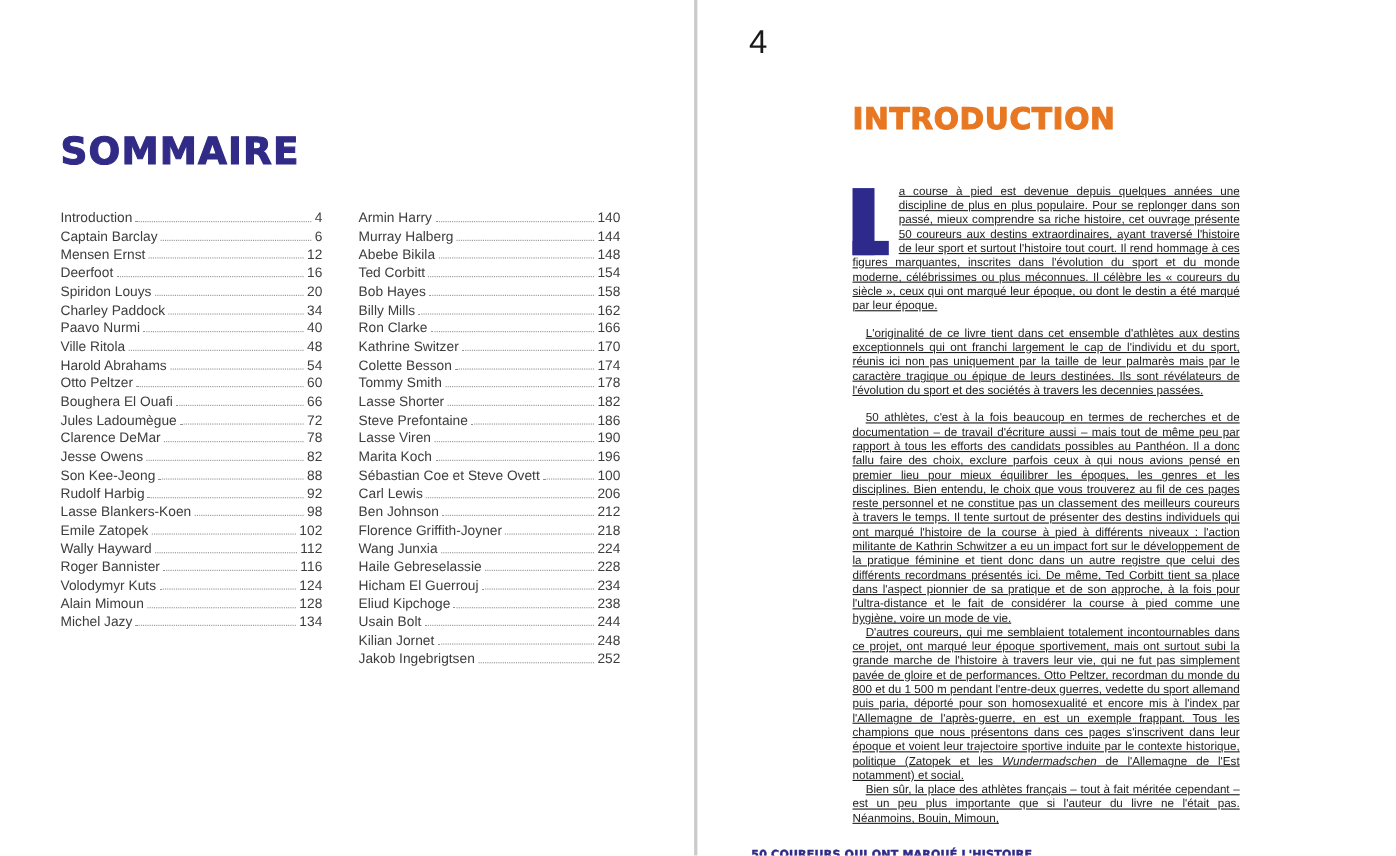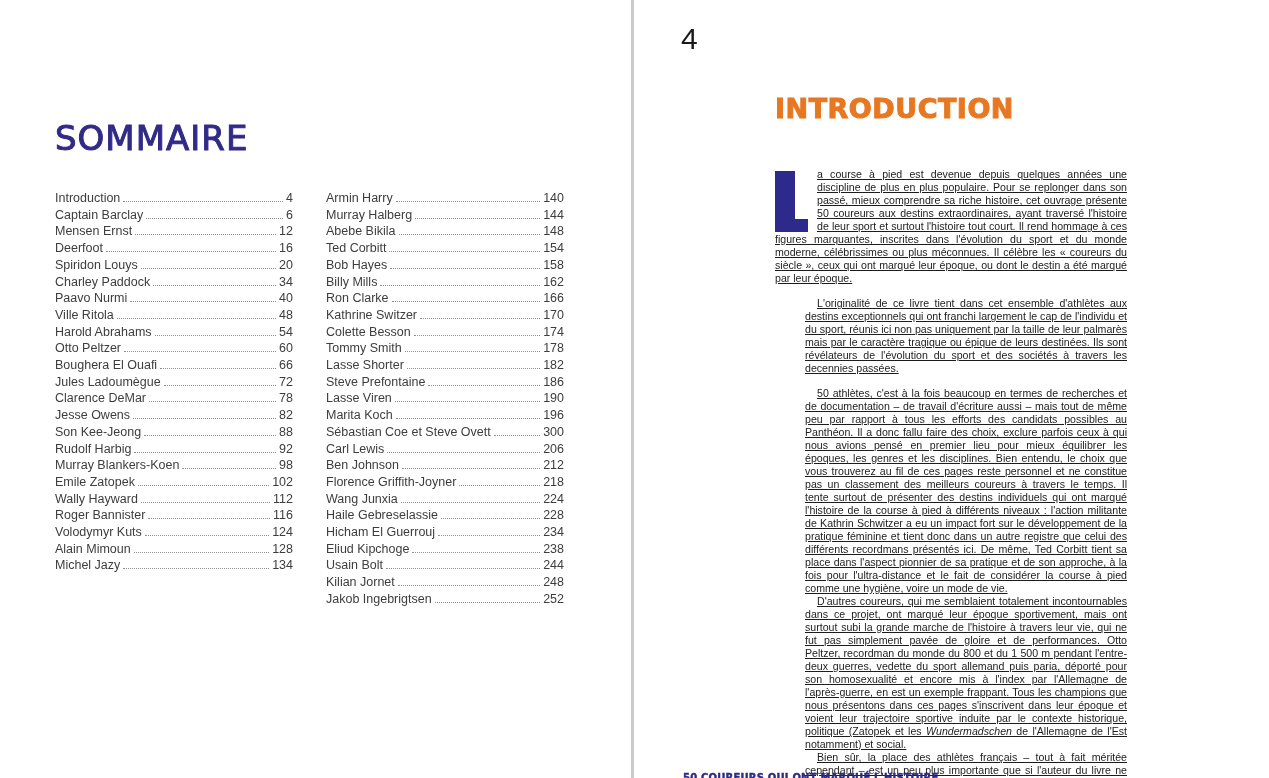--- a/index.html
+++ b/index.html
@@ -6,39 +6,39 @@
   .spread{position:relative;width:1269px;height:778px;background:#ffffff;overflow:hidden;
           font-family:"Liberation Sans",sans-serif;-webkit-font-smoothing:antialiased;}
   .page{position:absolute;top:0;height:778px;}
   .page-left{left:0;width:631px;}
   .page-right{left:634px;width:635px;}
   .divider{position:absolute;left:631px;top:0;width:3px;height:778px;background:#cbcbcb;}
 
   
   .sommaire-title{position:absolute;left:55px;top:118px;margin:0;
     font-family:"DejaVu Sans","Liberation Sans",sans-serif;
-    font-size:34px;font-weight:normal;letter-spacing:1px;color:#312b87;
+    font-size:34px;font-weight:bold;letter-spacing:1px;color:#312b87;
     -webkit-text-stroke:1px #312b87;}
   .toc{position:absolute;left:55px;top:190px;display:flex;gap:33px;}
   .toc-col{width:238px;display:flex;flex-direction:column;}
   .toc-row{display:flex;align-items:baseline;line-height:16.7px;font-size:12.5px;color:#3d3d3d;}
   .toc-label{white-space:nowrap;}
   .toc-dots{flex:1;border-bottom:1.6px dotted #909090;margin:0 3px;min-width:8px;}
   .toc-page{white-space:nowrap;}
 
   
   .page-number{position:absolute;left:47px;top:22px;font-size:30px;font-weight:400;color:#1a1a1a;}
   .intro-title{position:absolute;left:141px;top:93px;margin:0;
     font-family:"DejaVu Sans","Liberation Sans",sans-serif;
     font-size:27px;font-weight:bold;letter-spacing:0.5px;color:#e87722;
     -webkit-text-stroke:1px #e87722;}
   .intro-body{position:absolute;left:141px;top:168px;width:352px;
     font-size:10.6px;line-height:13px;color:#1c1c1c;text-align:justify;}
   .intro-body p{margin:0;text-decoration:underline;}
-  .intro-body p.indent{text-indent:12px;margin-left:30px;}
+  .intro-body p.indent{text-indent:12px;}
   .intro-body p.gap{margin-bottom:12px;}
   .intro-body .italic{font-style:italic;}
 
   .dropcap{float:left;width:33px;height:61px;margin:3px 9px 1px 0;position:relative;}
   .dropcap::before{content:"";position:absolute;left:0;top:0;width:20px;height:100%;background:#2e2a8c;}
   .dropcap::after{content:"";position:absolute;left:0;bottom:0;width:100%;height:13px;background:#2e2a8c;}
   .sr{position:absolute;width:1px;height:1px;overflow:hidden;clip:rect(0 0 0 0);white-space:nowrap;}
 
   .book-footer{position:absolute;left:49px;top:772px;
     font-family:"DejaVu Sans","Liberation Sans",sans-serif;
@@ -128,21 +128,21 @@
             <span class="toc-label">Son Kee-Jeong</span>
             <span class="toc-dots"></span>
             <span class="toc-page">88</span>
           </div>
           <div class="toc-row">
             <span class="toc-label">Rudolf Harbig</span>
             <span class="toc-dots"></span>
             <span class="toc-page">92</span>
           </div>
           <div class="toc-row">
-            <span class="toc-label">Murray Blankers-Koen</span>
+            <span class="toc-label">Lasse Blankers-Koen</span>
             <span class="toc-dots"></span>
             <span class="toc-page">98</span>
           </div>
           <div class="toc-row">
             <span class="toc-label">Emile Zatopek</span>
             <span class="toc-dots"></span>
             <span class="toc-page">102</span>
           </div>
           <div class="toc-row">
             <span class="toc-label">Wally Hayward</span>
@@ -237,21 +237,21 @@
             <span class="toc-page">190</span>
           </div>
           <div class="toc-row">
             <span class="toc-label">Marita Koch</span>
             <span class="toc-dots"></span>
             <span class="toc-page">196</span>
           </div>
           <div class="toc-row">
             <span class="toc-label">Sébastian Coe et Steve Ovett</span>
             <span class="toc-dots"></span>
-            <span class="toc-page">300</span>
+            <span class="toc-page">100</span>
           </div>
           <div class="toc-row">
             <span class="toc-label">Carl Lewis</span>
             <span class="toc-dots"></span>
             <span class="toc-page">206</span>
           </div>
           <div class="toc-row">
             <span class="toc-label">Ben Johnson</span>
             <span class="toc-dots"></span>
             <span class="toc-page">212</span>

